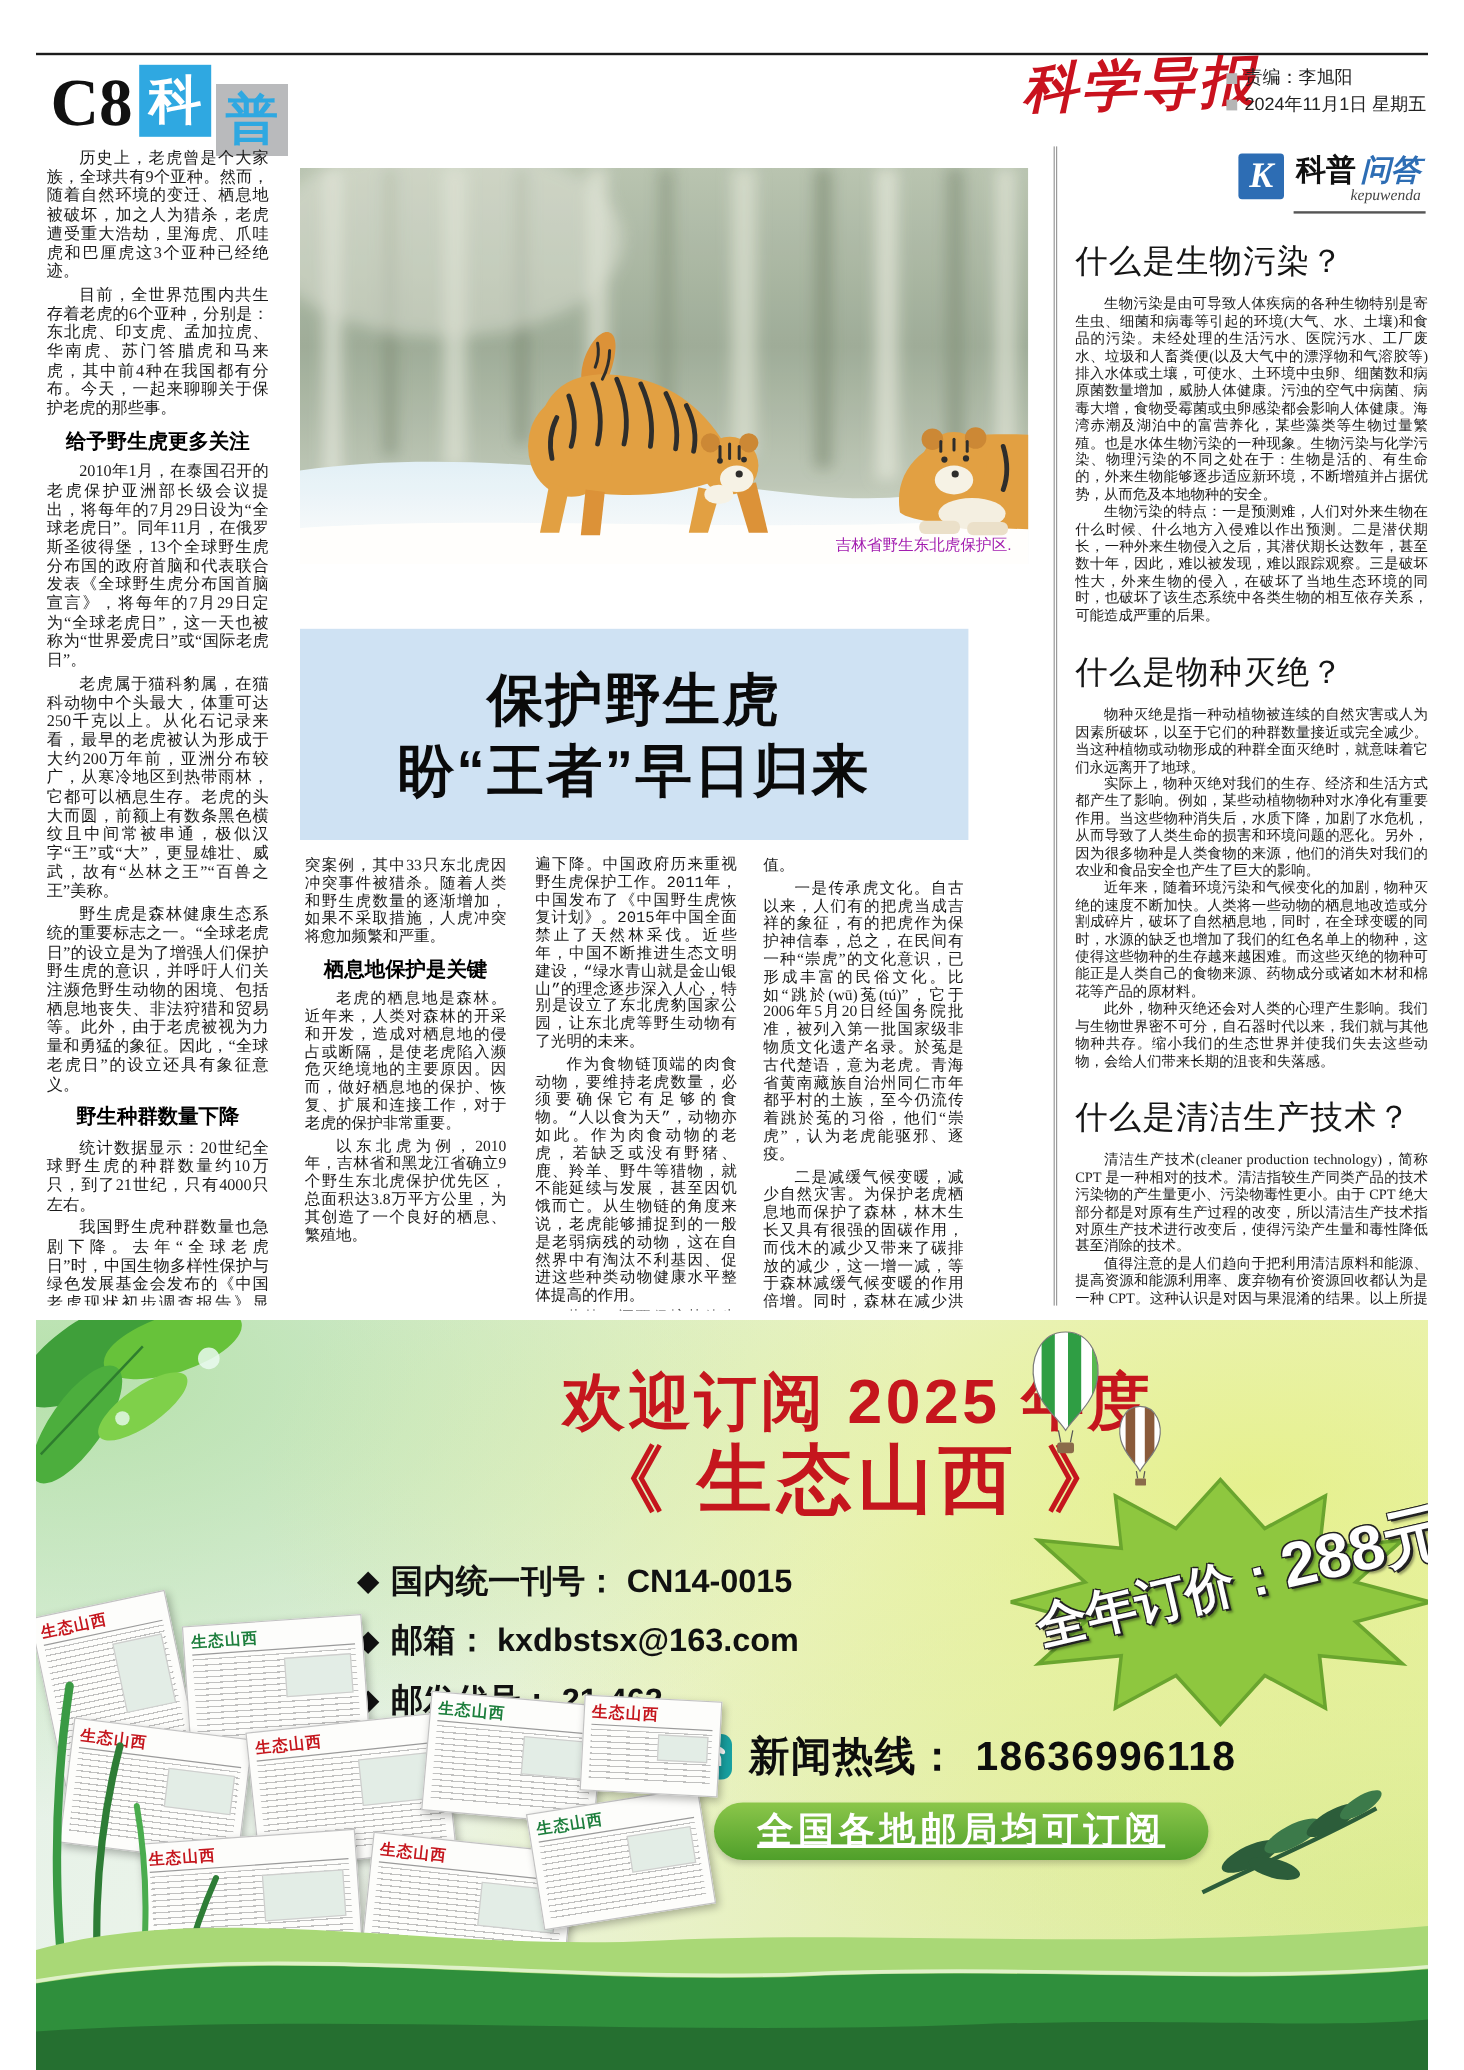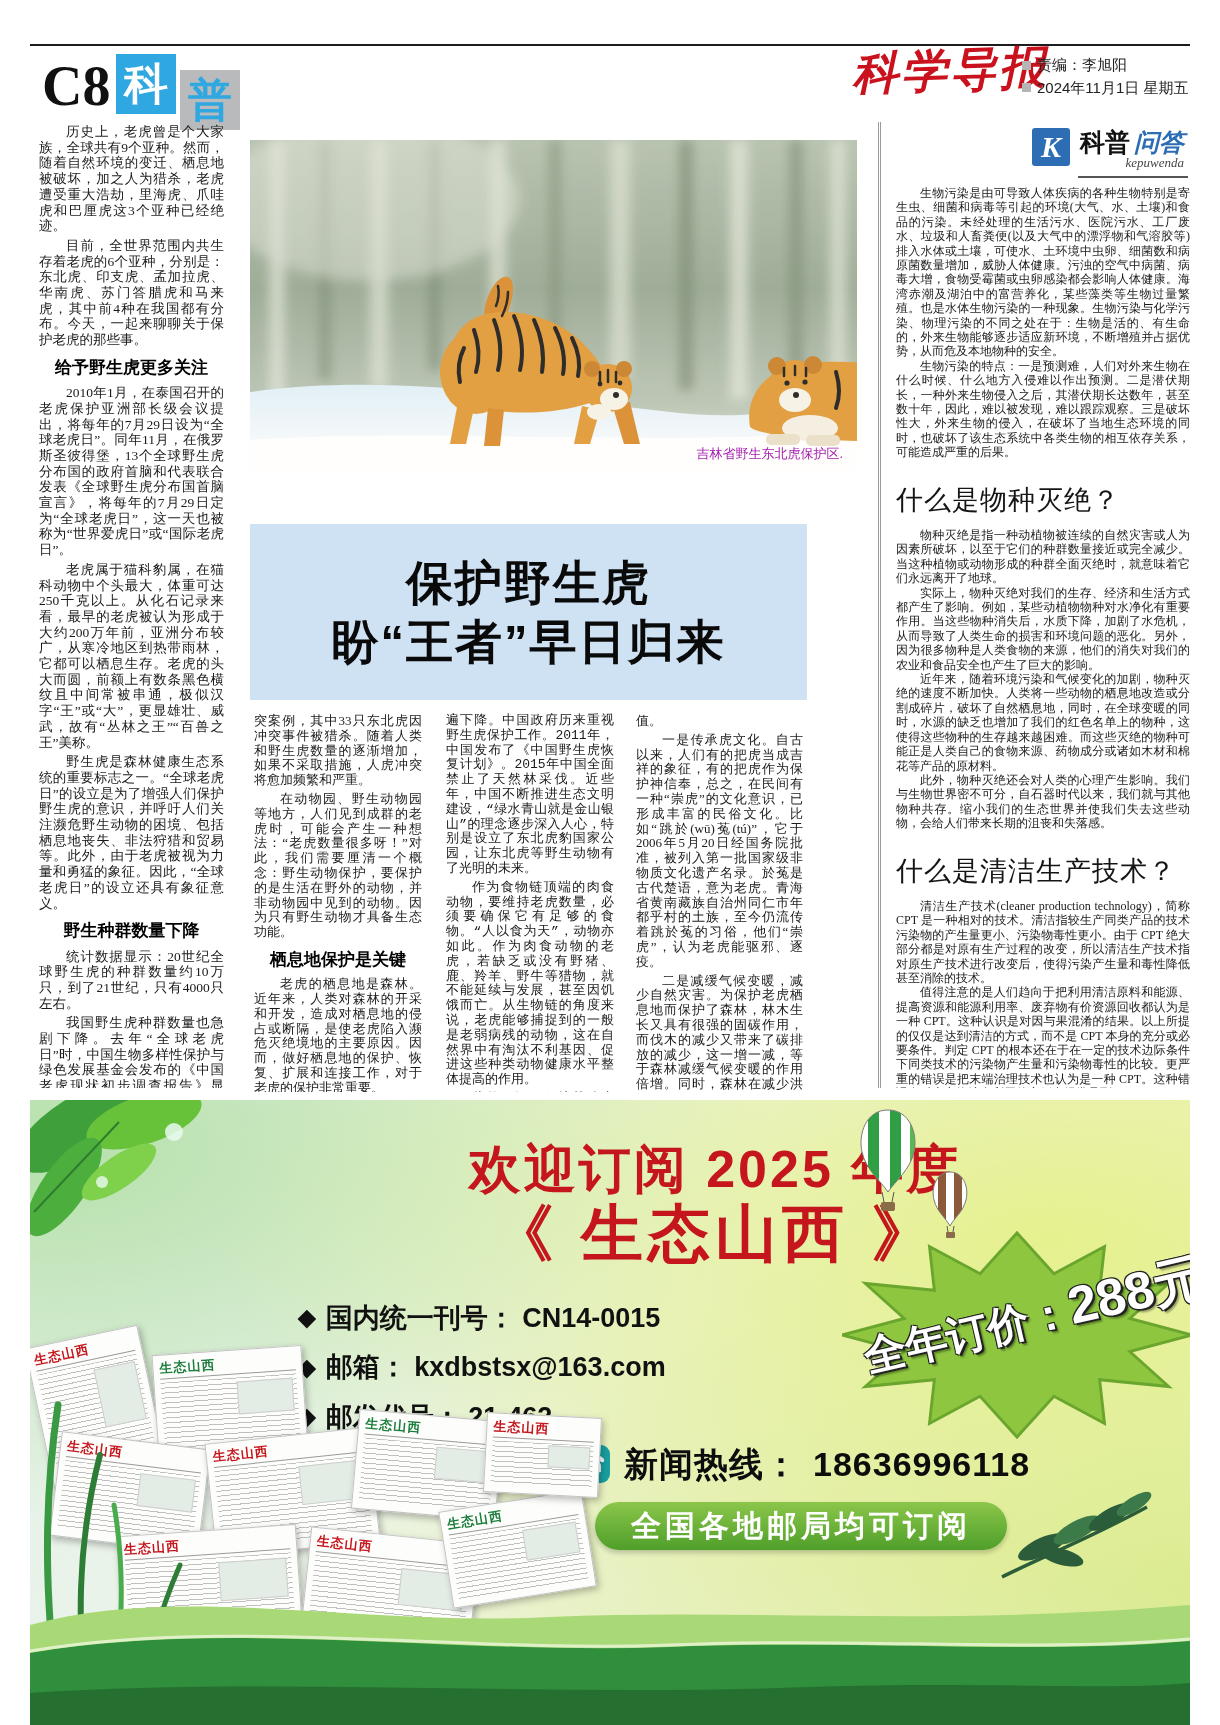--- a/index.html
+++ b/index.html
@@ -69,21 +69,21 @@
              font:bold 42px/1.1 "Liberation Sans",sans-serif;color:#fff;white-space:nowrap;
              text-shadow:2px 2px 0 #222,-1px -1px 0 #222,1px -1px 0 #222,-1px 1px 0 #222,3px 4px 2px rgba(0,0,0,.35);}
   .bursttext .big{font-size:52px;}
   .hotline{position:absolute;left:542px;top:345px;display:flex;align-items:center;gap:14px;}
   .phoneicon{width:38px;height:38px;border-radius:9px;background:#18a0a0;color:#fff;display:flex;
              align-items:center;justify-content:center;font-size:24px;}
   .hotline .txt{font:bold 34px/1 "Liberation Sans",sans-serif;color:#0d0d0d;letter-spacing:1px;}
   .banner{position:absolute;left:565px;top:402px;width:412px;height:48px;border-radius:26px;
           background:linear-gradient(#8bc64a,#4f9f2a);display:flex;align-items:center;justify-content:center;
           font:bold 30px/1 "Liberation Sans",sans-serif;color:#fff;letter-spacing:4px;
-          box-shadow:0 3px 5px rgba(0,0,0,.2);}
+          box-shadow:0 3px 5px rgba(0,0,0,.2);text-decoration:underline;}
   .stack{position:absolute;left:0;top:128px;width:565px;height:410px;}
   .card{position:absolute;background:#fdfdfb;border:1px solid #c2c2c2;box-shadow:2px 3px 7px rgba(0,0,0,.28);
         padding:5px 6px;box-sizing:border-box;}
   .card .mast{font:bold 13px/1.2 "Liberation Sans",sans-serif;color:#c5161d;letter-spacing:1px;
               border-bottom:1px solid #9a9a9a;padding-bottom:2px;margin-bottom:3px;}
   .card.g .mast{color:#1c7e3c;}
   .card .lines{position:relative;height:calc(100% - 24px);
                background:repeating-linear-gradient(to bottom,#8f8f8f 0 1px,transparent 1px 5px);opacity:.55;}
   .card .lines::after{content:"";position:absolute;right:3%;top:6%;width:40%;height:46%;
                background:#cfe0d6;border:1px solid #a8a8a8;}
@@ -228,21 +228,20 @@
     <div class="photocap">吉林省野生东北虎保护区.</div>
   </div>
 
   <div id="hlbox">
     <div class="hl">保护野生虎</div>
     <div class="hl">盼“王者”早日归来</div>
   </div>
 
   <div id="col2" class="midcol bodycol">
     <p class="noind">突案例，其中33只东北虎因冲突事件被猎杀。随着人类和野生虎数量的逐渐增加，如果不采取措施，人虎冲突将愈加频繁和严重。</p>
-    <p>在动物园、野生动物园等地方，人们见到成群的老虎时，可能会产生一种想法：“老虎数量很多呀！”对此，我们需要厘清一个概念：野生动物保护，要保护的是生活在野外的动物，并非动物园中见到的动物。因为只有野生动物才具备生态功能。</p>
     <div class="subhead">栖息地保护是关键</div>
     <p>老虎的栖息地是森林。近年来，人类对森林的开采和开发，造成对栖息地的侵占或断隔，是使老虎陷入濒危灭绝境地的主要原因。因而，做好栖息地的保护、恢复、扩展和连接工作，对于老虎的保护非常重要。</p>
     <p>以东北虎为例，2010年，吉林省和黑龙江省确立9个野生东北虎保护优先区，总面积达3.8万平方公里，为其创造了一个良好的栖息、繁殖地。</p>
 
   </div>
   <div id="col3" class="midcol bodycol">
     <p class="noind">遍下降。中国政府历来重视野生虎保护工作。2011年，中国发布了《中国野生虎恢复计划》。2015年中国全面禁止了天然林采伐。近些年，中国不断推进生态文明建设，“绿水青山就是金山银山”的理念逐步深入人心，特别是设立了东北虎豹国家公园，让东北虎等野生动物有了光明的未来。</p>
     <p>作为食物链顶端的肉食动物，要维持老虎数量，必须要确保它有足够的食物。“人以食为天”，动物亦如此。作为肉食动物的老虎，若缺乏或没有野猪、鹿、羚羊、野牛等猎物，就不能延续与发展，甚至因饥饿而亡。从生物链的角度来说，老虎能够捕捉到的一般是老弱病残的动物，这在自然界中有淘汰不利基因、促进这些种类动物健康水平整体提高的作用。</p>
     <p>此外，还要保护其他生物。目前，老虎的栖息地多在全球生物多样性热点地区，其内动植物种类异常丰富，在保护老虎这些栖息地的同时，也相当于保护了生活在其中的多种其他动物和数以万计的野生植物资源。</p>
 
@@ -257,20 +256,21 @@
   <div class="vdiv"></div>
 
   <div id="qacol">
     <div class="qalogo">
       <span class="kbadge">K</span>
       <span class="qatitle">
         <span class="t1">科普</span><span class="t2">问答</span>
         <span class="qasub">kepuwenda</span>
       </span>
     </div>
+    <h2 class="qhead">什么是生物污染？</h2>
     <p class="qbody">生物污染是由可导致人体疾病的各种生物特别是寄生虫、细菌和病毒等引起的环境(大气、水、土壤)和食品的污染。未经处理的生活污水、医院污水、工厂废水、垃圾和人畜粪便(以及大气中的漂浮物和气溶胶等)排入水体或土壤，可使水、土环境中虫卵、细菌数和病原菌数量增加，威胁人体健康。污浊的空气中病菌、病毒大增，食物受霉菌或虫卵感染都会影响人体健康。海湾赤潮及湖泊中的富营养化，某些藻类等生物过量繁殖。也是水体生物污染的一种现象。生物污染与化学污染、物理污染的不同之处在于：生物是活的、有生命的，外来生物能够逐步适应新环境，不断增殖并占据优势，从而危及本地物种的安全。</p>
     <p class="qbody">生物污染的特点：一是预测难，人们对外来生物在什么时候、什么地方入侵难以作出预测。二是潜伏期长，一种外来生物侵入之后，其潜伏期长达数年，甚至数十年，因此，难以被发现，难以跟踪观察。三是破坏性大，外来生物的侵入，在破坏了当地生态环境的同时，也破坏了该生态系统中各类生物的相互依存关系，可能造成严重的后果。</p>
     <h2 class="qhead">什么是物种灭绝？</h2>
     <p class="qbody">物种灭绝是指一种动植物被连续的自然灾害或人为因素所破坏，以至于它们的种群数量接近或完全减少。当这种植物或动物形成的种群全面灭绝时，就意味着它们永远离开了地球。</p>
     <p class="qbody">实际上，物种灭绝对我们的生存、经济和生活方式都产生了影响。例如，某些动植物物种对水净化有重要作用。当这些物种消失后，水质下降，加剧了水危机，从而导致了人类生命的损害和环境问题的恶化。另外，因为很多物种是人类食物的来源，他们的消失对我们的农业和食品安全也产生了巨大的影响。</p>
     <p class="qbody">近年来，随着环境污染和气候变化的加剧，物种灭绝的速度不断加快。人类将一些动物的栖息地改造或分割成碎片，破坏了自然栖息地，同时，在全球变暖的同时，水源的缺乏也增加了我们的红色名单上的物种，这使得这些物种的生存越来越困难。而这些灭绝的物种可能正是人类自己的食物来源、药物成分或诸如木材和棉花等产品的原材料。</p>
     <p class="qbody">此外，物种灭绝还会对人类的心理产生影响。我们与生物世界密不可分，自石器时代以来，我们就与其他物种共存。缩小我们的生态世界并使我们失去这些动物，会给人们带来长期的沮丧和失落感。</p>
     <h2 class="qhead">什么是清洁生产技术？</h2>
     <p class="qbody">清洁生产技术(cleaner production technology)，简称CPT 是一种相对的技术。清洁指较生产同类产品的技术污染物的产生量更小、污染物毒性更小。由于 CPT 绝大部分都是对原有生产过程的改变，所以清洁生产技术指对原生产技术进行改变后，使得污染产生量和毒性降低甚至消除的技术。</p>
     <p class="qbody">值得注意的是人们趋向于把利用清洁原料和能源、提高资源和能源利用率、废弃物有价资源回收都认为是一种 CPT。这种认识是对因与果混淆的结果。以上所提的仅仅是达到清洁的方式，而不是 CPT 本身的充分或必要条件。判定 CPT 的根本还在于在一定的技术边际条件下同类技术的污染物产生量和污染物毒性的比较。更严重的错误是把末端治理技术也认为是一种 CPT。这种错误在对废弃物综合利用的案例中经常见到。</p>

